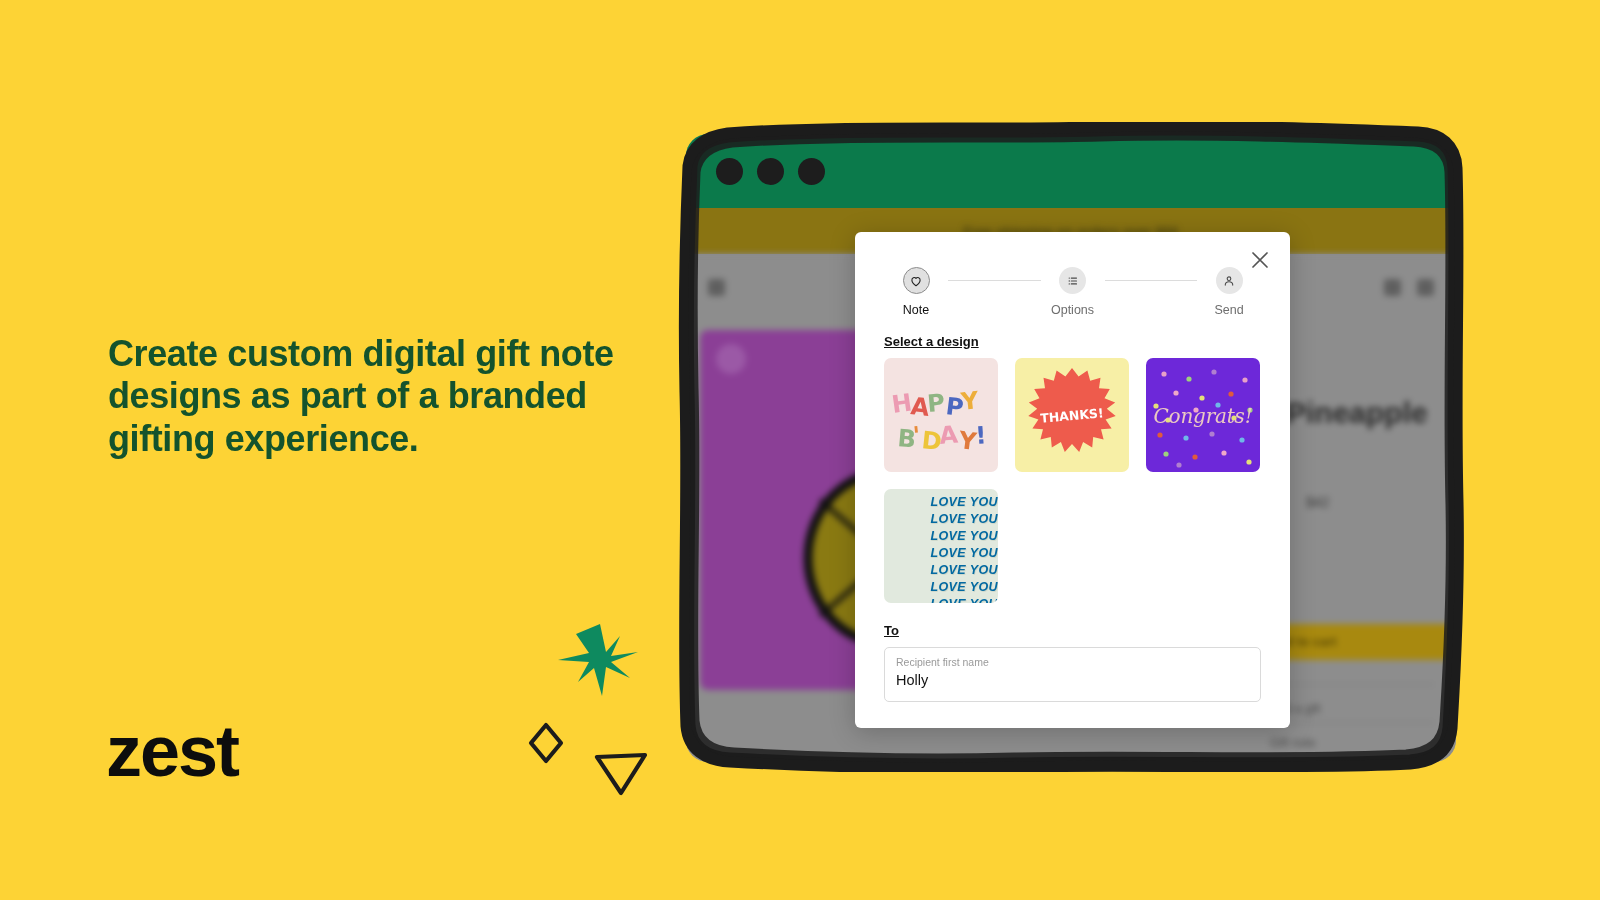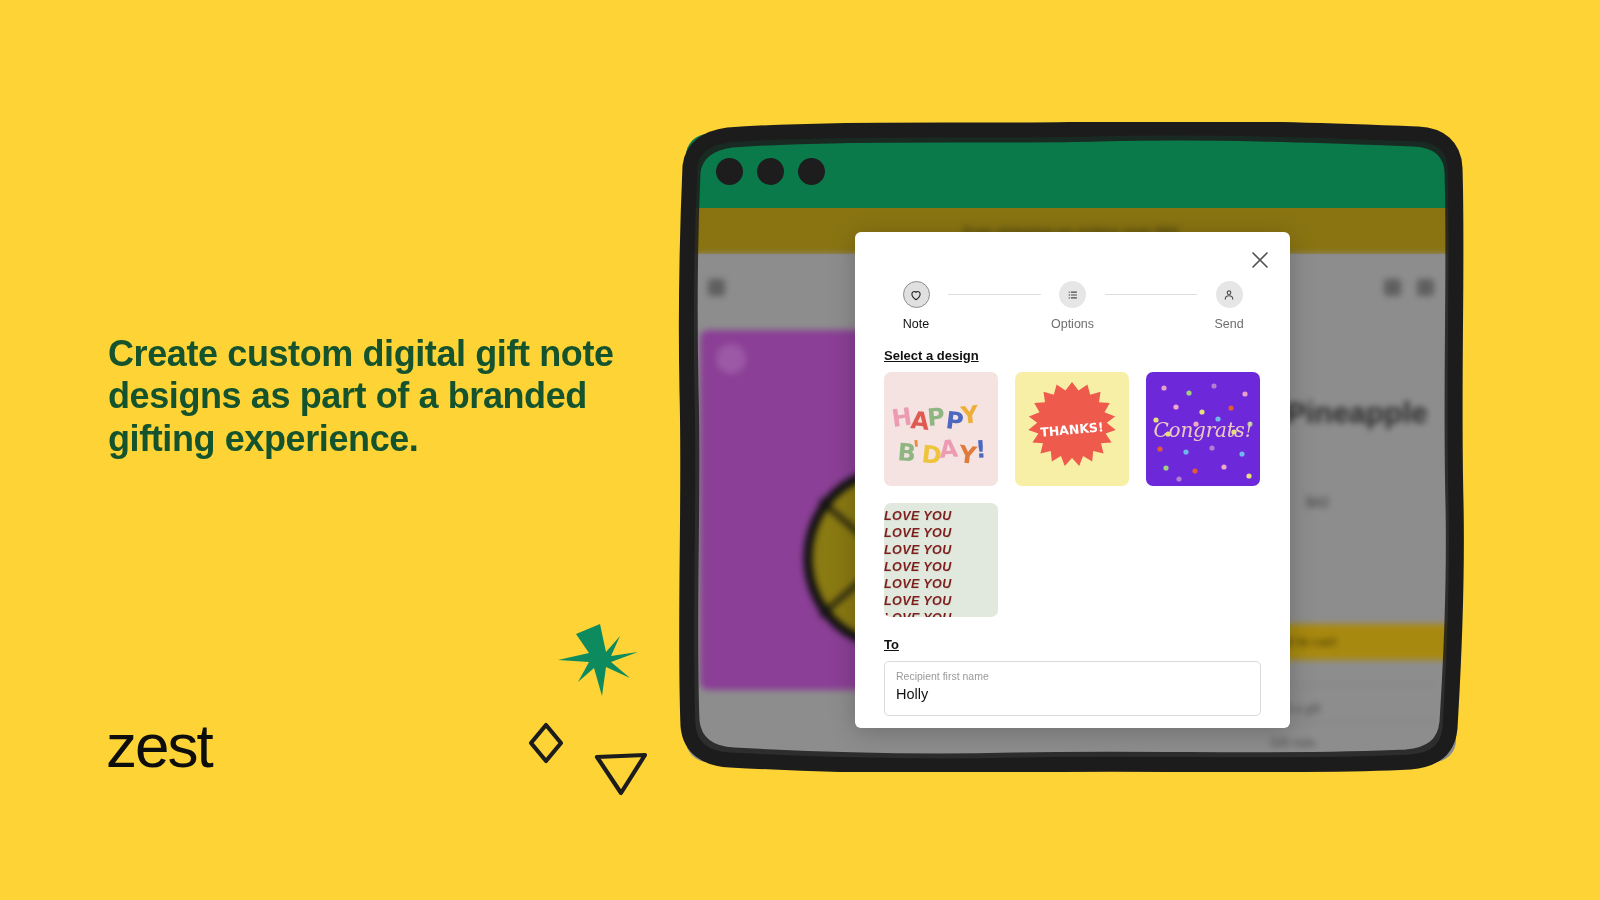--- a/index.html
+++ b/index.html
@@ -23,22 +23,22 @@
     font-size: 36px;
     font-weight: 700;
     line-height: 1.18;
     letter-spacing: -0.4px;
     color: #14532d;
     white-space: pre-line;
   }
   .wordmark {
     position: absolute;
     left: 106px; top: 715px;
-    font-size: 62px;
-    font-weight: 400;
+    font-size: 72px;
+    font-weight: 700;
     letter-spacing: -2px;
     color: #0d0d0d;
     line-height: 1;
   }
 
   
   .deco { position: absolute; }
   #deco-star { left: 556px; top: 622px; width: 84px; height: 76px; }
   #deco-diamond { left: 528px; top: 722px; width: 36px; height: 42px; }
   #deco-triangle { left: 594px; top: 752px; width: 54px; height: 44px; }
@@ -163,21 +163,21 @@
 
   
   #modal {
     position: absolute;
     left: 855px; top: 232px;
     width: 435px; height: 496px;
     background: #ffffff;
     border-radius: 6px;
     box-shadow: 0 4px 26px rgba(0,0,0,.22);
     z-index: 8;
-    padding: 18px 29px;
+    padding: 4px 29px;
   }
   #close-btn {
     position: absolute;
     right: 18px; top: 16px;
     width: 24px; height: 24px;
     cursor: pointer;
   }
 
   
   #stepper {
@@ -263,25 +263,25 @@
     text-align: center;
     font-family: "DejaVu Serif", serif;
     font-style: italic;
     font-size: 20px;
     color: #EBC8C2;
     letter-spacing: -0.2px;
   }
   
   .loveyou { background: #E1E9DE; padding-top: 5px; }
   .ly-line {
-    text-align: left;
+    text-align: right;
     font-size: 12.5px;
     font-weight: 700;
     font-style: italic;
-    color: #7f1d1d;
+    color: #0369a1;
     letter-spacing: 0.4px;
     line-height: 17px;
     text-shadow: 0.7px 0.7px 0 #cfd9cb;
   }
   
   .sympathy { background: #7A9AC8; }
   .sym-text {
     position: absolute; left: 0; right: 0; top: 28px;
     text-align: center;
     font-size: 8.6px;

